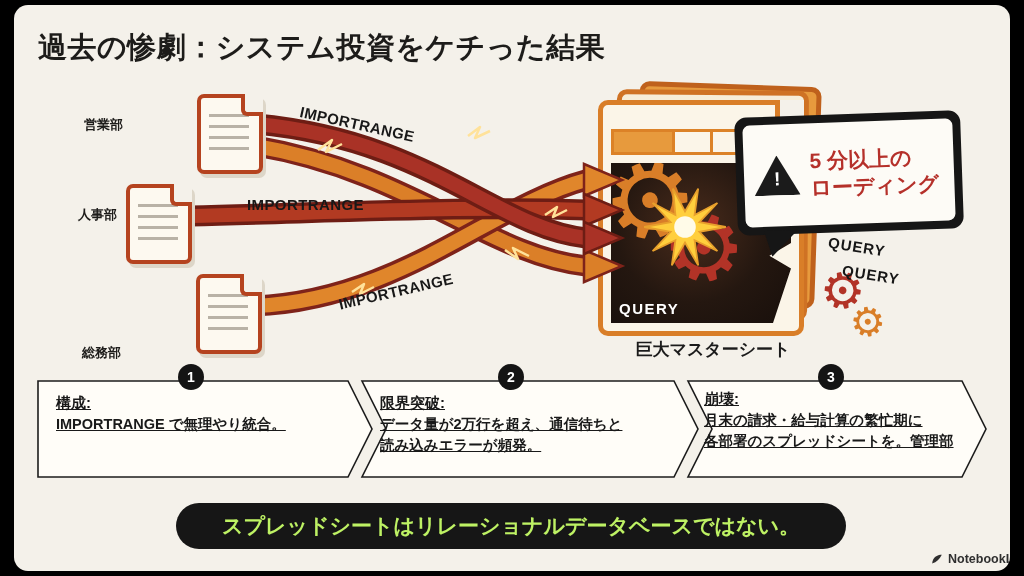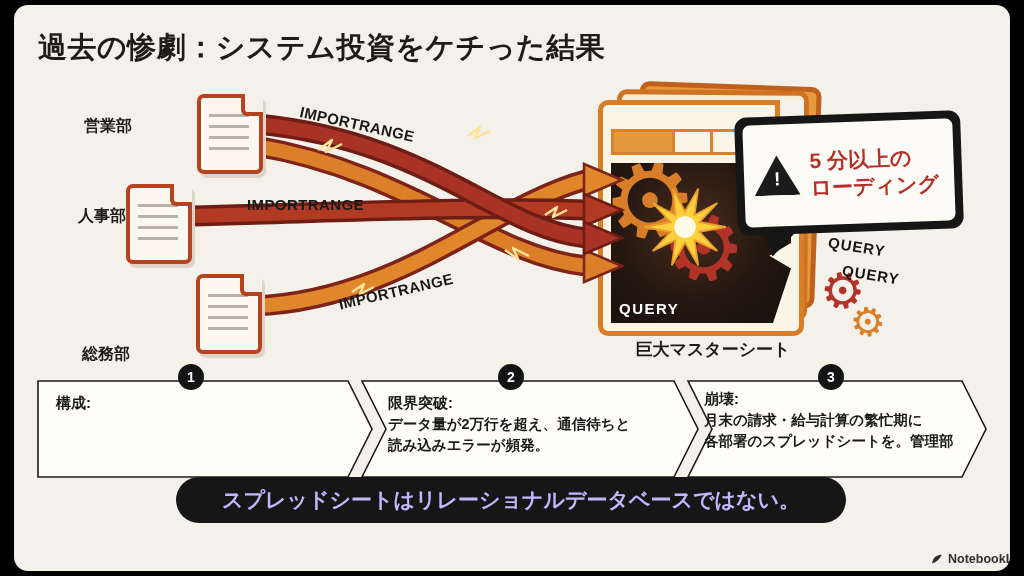--- a/index.html
+++ b/index.html
@@ -5,21 +5,21 @@
 <style>
   html,body{margin:0;padding:0;background:#000;}
   body{font-family:"Liberation Sans",sans-serif;-webkit-font-smoothing:antialiased;}
   .stage{position:relative;width:1024px;height:576px;background:#000;overflow:hidden;border-radius:10px;}
   .slide{position:absolute;left:14px;top:5px;width:996px;height:566px;background:#f4f1ea;border-radius:14px;overflow:hidden;}
   .canvas{position:absolute;left:-14px;top:-5px;width:1024px;height:576px;}
 
   .title{position:absolute;left:38px;top:28px;font-size:29px;font-weight:800;color:#1d1c1a;letter-spacing:.5px;z-index:5;margin:0;}
 
   
-  .dept-label{position:absolute;font-size:16px;font-weight:800;color:#1d1c1a;z-index:4;white-space:nowrap;}
+  .dept-label{position:absolute;font-size:13px;font-weight:800;color:#1d1c1a;z-index:4;white-space:nowrap;}
   .doc{position:absolute;width:58px;height:72px;background:#fdf9f0;border:4px solid #b5431f;border-radius:7px;z-index:4;box-shadow:3px 4px 0 #ddd6c8;}
   .doc::after{content:'';position:absolute;top:-4px;right:-4px;width:18px;height:18px;background:#f4f1ea;border-left:4px solid #b5431f;border-bottom:4px solid #b5431f;border-bottom-left-radius:6px;}
   .doc-lines{position:absolute;left:8px;right:10px;top:16px;bottom:12px;background:repeating-linear-gradient(to bottom,#b9b2a6 0 3px,transparent 3px 11px);}
 
   .arrows-svg{position:absolute;left:0;top:0;z-index:3;}
 
   .ir-label{position:absolute;font-size:15px;font-weight:800;color:#181818;letter-spacing:.4px;z-index:5;white-space:nowrap;}
   .ir-1{left:302px;top:103px;transform:rotate(12.5deg);transform-origin:left top;}
   .ir-2{left:247px;top:196px;}
   .ir-3{left:337px;top:296px;transform:rotate(-13deg);transform-origin:left top;}
@@ -54,28 +54,28 @@
   .warn{position:relative;width:46px;height:40px;flex:0 0 auto;}
   .warn-tri{position:absolute;inset:0;background:#1b1b1b;clip-path:polygon(50% 0,100% 100%,0 100%);}
   .warn-excl{position:absolute;left:0;right:0;top:13px;text-align:center;color:#fff;font-weight:900;font-size:19px;}
   .bubble-text{color:#b5302a;font-size:21px;font-weight:900;line-height:1.3;}
   .bubble-tail{position:absolute;left:26px;bottom:-22px;width:34px;height:26px;background:#161616;clip-path:polygon(0 0,100% 0,22% 100%);}
 
   
   .chevrons-svg{position:absolute;left:30px;top:378px;z-index:1;}
   .badge{position:absolute;width:26px;height:26px;border-radius:50%;background:#141414;color:#fff;display:flex;align-items:center;justify-content:center;font-size:14px;font-weight:700;z-index:6;}
   .b1{left:178px;top:364px;} .b2{left:498px;top:364px;} .b3{left:818px;top:364px;}
-  .step-text{position:absolute;z-index:2;color:#191919;font-size:14.5px;line-height:1.45;}
+  .step-text{position:absolute;z-index:2;color:#191919;font-size:14.5px;line-height:1.45;text-decoration:underline;}
   .step-text .head{font-size:15px;font-weight:800;}
   .step-text .line{font-weight:700;}
   .t1{left:56px;top:392px;width:266px;}
-  .t2{left:380px;top:392px;width:276px;margin-left:8px;}
+  .t2{left:380px;top:392px;width:276px;}
   .t3{left:704px;top:388px;width:266px;}
 
-  .pill{position:absolute;left:176px;top:477px;width:670px;height:46px;background:#161616;border-radius:28px;display:flex;align-items:center;justify-content:center;color:#c4b5fd;font-size:21px;font-weight:800;z-index:3;white-space:nowrap;}
+  .pill{position:absolute;left:176px;top:503px;width:670px;height:46px;background:#161616;border-radius:28px;display:flex;align-items:center;justify-content:center;color:#bef264;font-size:21px;font-weight:800;z-index:3;white-space:nowrap;}
 
   .footer{position:absolute;left:930px;top:552px;display:flex;align-items:center;gap:4px;z-index:5;}
   .footer-brand{font-size:12.5px;font-weight:700;color:#2f2f2f;}
 </style>
 </head>
 <body>
 
 <div class="stage">
   <div class="slide">
     <div class="canvas">
@@ -173,20 +173,21 @@
         <polygon points="332,3 644,3 668,51 644,99 332,99 356,51" fill="#fffdf8" stroke="#1c1c1c" stroke-width="1.6"></polygon>
         <polygon points="658,3 932,3 956,51 932,99 658,99 682,51" fill="#fffdf8" stroke="#1c1c1c" stroke-width="1.6"></polygon>
       </svg>
 
       <div class="badge b1">1</div>
       <div class="badge b2">2</div>
       <div class="badge b3">3</div>
 
       <div class="step-text t1">
         <div class="head">構成:</div>
+        <div class="line">IMPORTRANGE で無理やり統合。</div>
       </div>
       <div class="step-text t2">
         <div class="head">限界突破:</div>
         <div class="line">データ量が2万行を超え、通信待ちと</div>
         <div class="line">読み込みエラーが頻発。</div>
       </div>
       <div class="step-text t3">
         <div class="head">崩壊:</div>
         <div class="line">月末の請求・給与計算の繁忙期に</div>
         <div class="line">各部署のスプレッドシートを。管理部</div>

